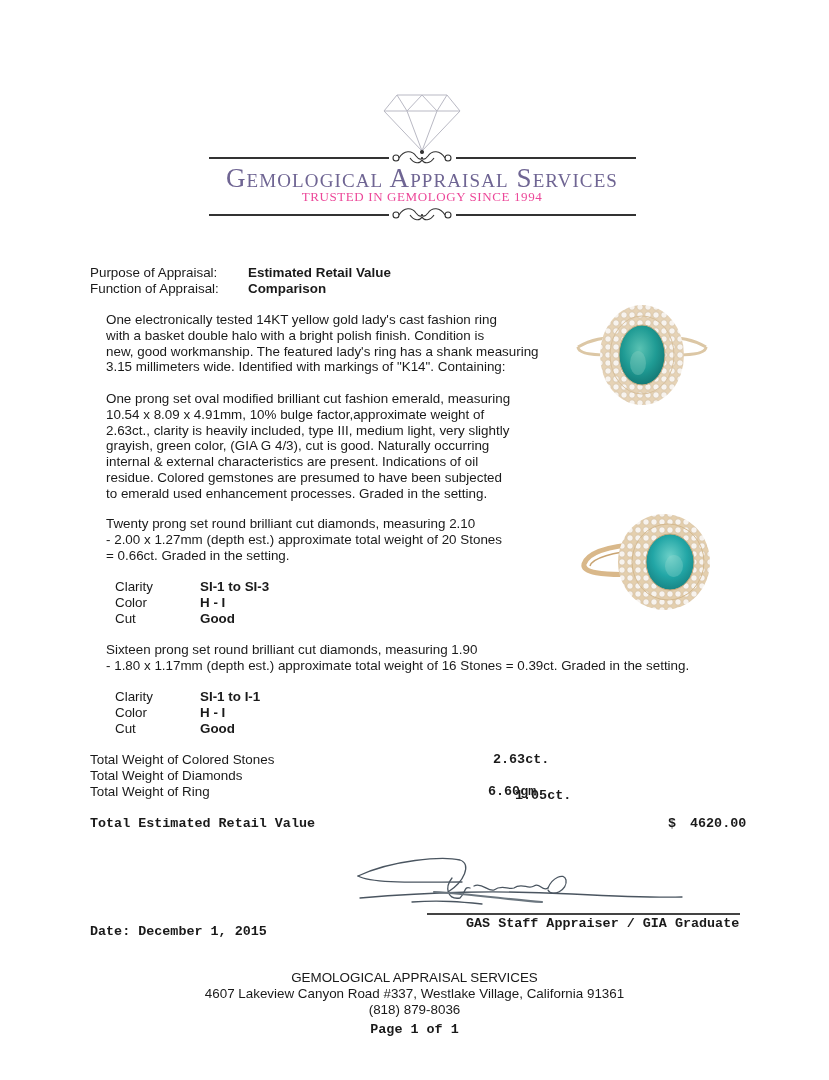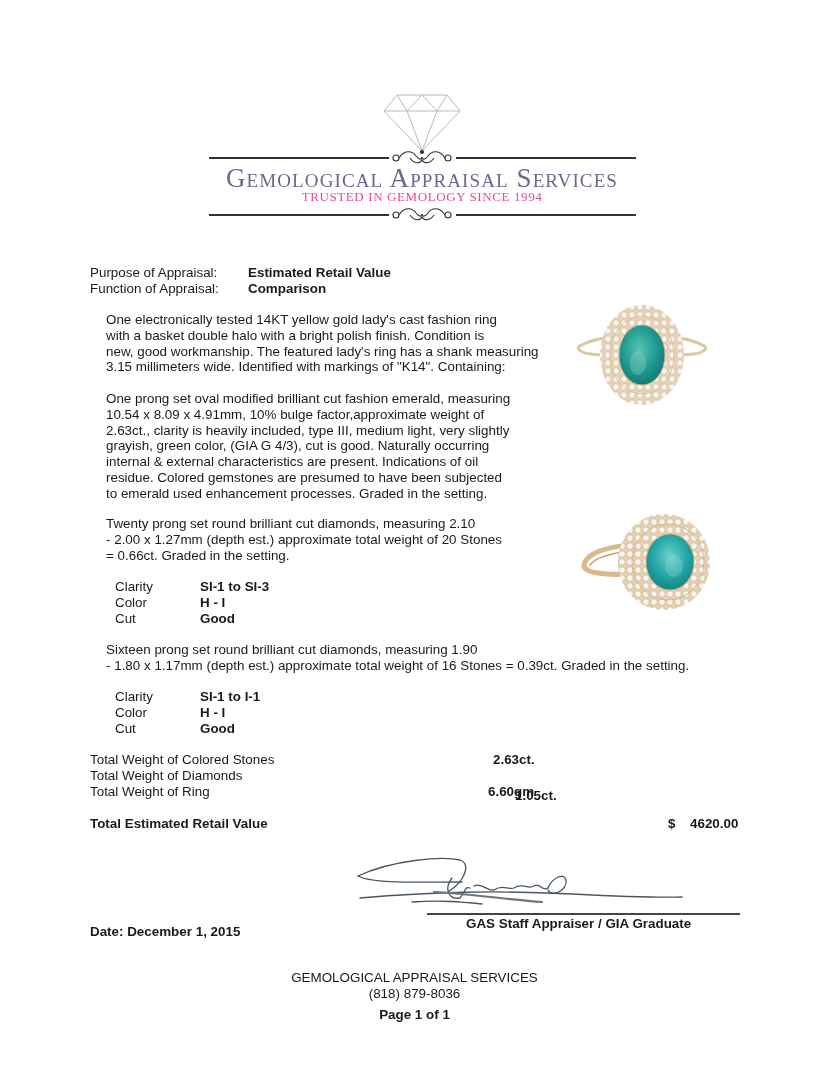--- a/index.html
+++ b/index.html
@@ -19,21 +19,21 @@
       color: #ec4899; letter-spacing: 0.6px; white-space: nowrap; }
     .ornament { position: absolute; width: 64px; height: 20px; }
 
     
     .label { position: absolute; left: 90px; white-space: nowrap; }
     .val { position: absolute; left: 248px; font-weight: bold; white-space: nowrap; }
     .para { position: absolute; left: 90px; white-space: nowrap; }
     .para div { height: 15.8px; margin-left: 16px; }
     .grade-label { position: absolute; left: 115px; white-space: nowrap; }
     .grade-val { position: absolute; left: 200px; font-weight: bold; white-space: nowrap; }
-    .bold { font-weight: bold; }
+    .bold { font-weight: bold; font-family: Liberation Mono, monospace; }
 
     .ring-img { position: absolute; }
 
     #footer { position: absolute; left: 0; width: 829px; text-align: center; }
     #footer div { height: 15.8px; white-space: nowrap; }
   </style>
 </head>
 <body>
 
 <svg id="logo-diamond" class="abs" viewBox="0 0 78 60">
@@ -184,15 +184,16 @@
   <path d="M70,34 C40,36 18,42 14,54 C12,62 30,66 70,64" fill="none" stroke="#d9b88a" stroke-width="5"></path>
   <path d="M70,40 C44,42 22,48 20,56" fill="none" stroke="#c9a472" stroke-width="1.5"></path>
   <ellipse cx="94" cy="52" rx="46" ry="48" fill="url(#pave2)"></ellipse>
   <ellipse cx="98" cy="52" rx="36" ry="38" fill="url(#pave2)" stroke="#d4b98f" stroke-width="1"></ellipse>
   <ellipse cx="100" cy="52" rx="24" ry="28" fill="url(#em2)" stroke="#c6a87c" stroke-width="1"></ellipse>
   <ellipse cx="104" cy="56" rx="9" ry="11" fill="#9adad0" opacity="0.3"></ellipse>
 </svg>
 
 <div id="footer" style="top:970px;">
   <div>GEMOLOGICAL APPRAISAL SERVICES</div>
+  <div>4607 Lakeview Canyon Road #337, Westlake Village, California 91361</div>
   <div>(818) 879-8036</div>
   <div class="bold" style="margin-top:5px;">Page 1 of 1</div>
 </div>
 
 </body></html>

